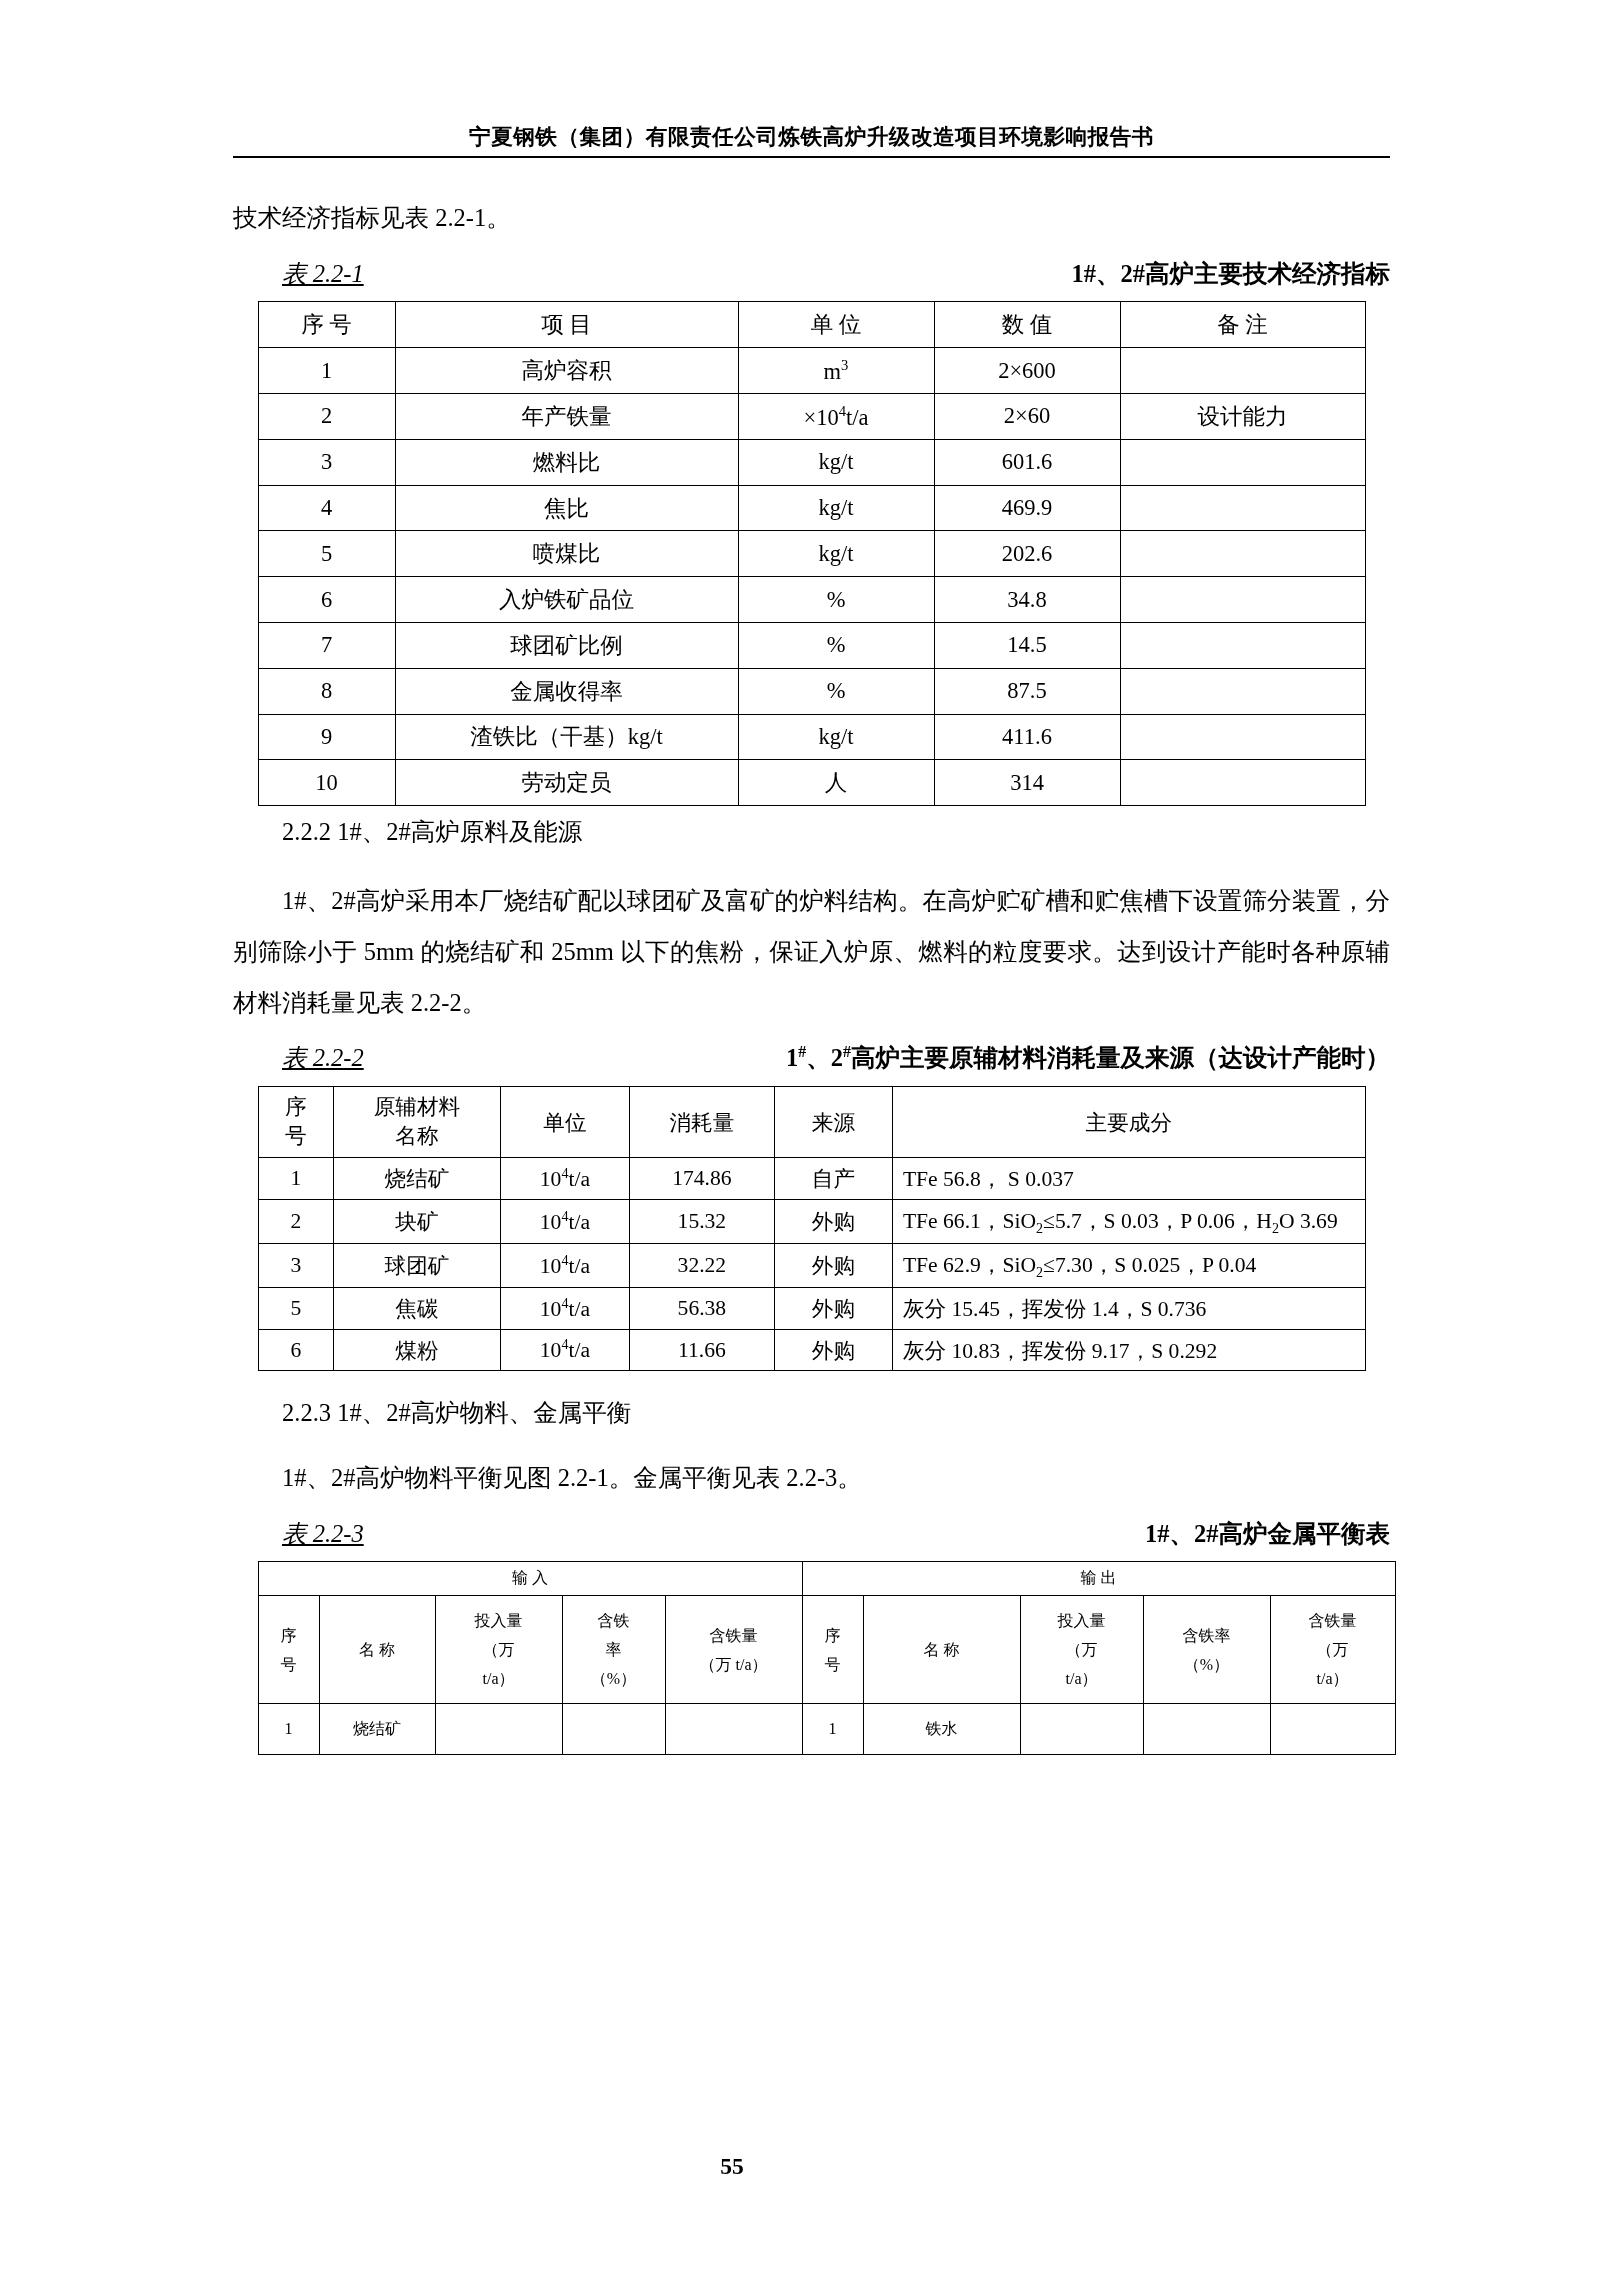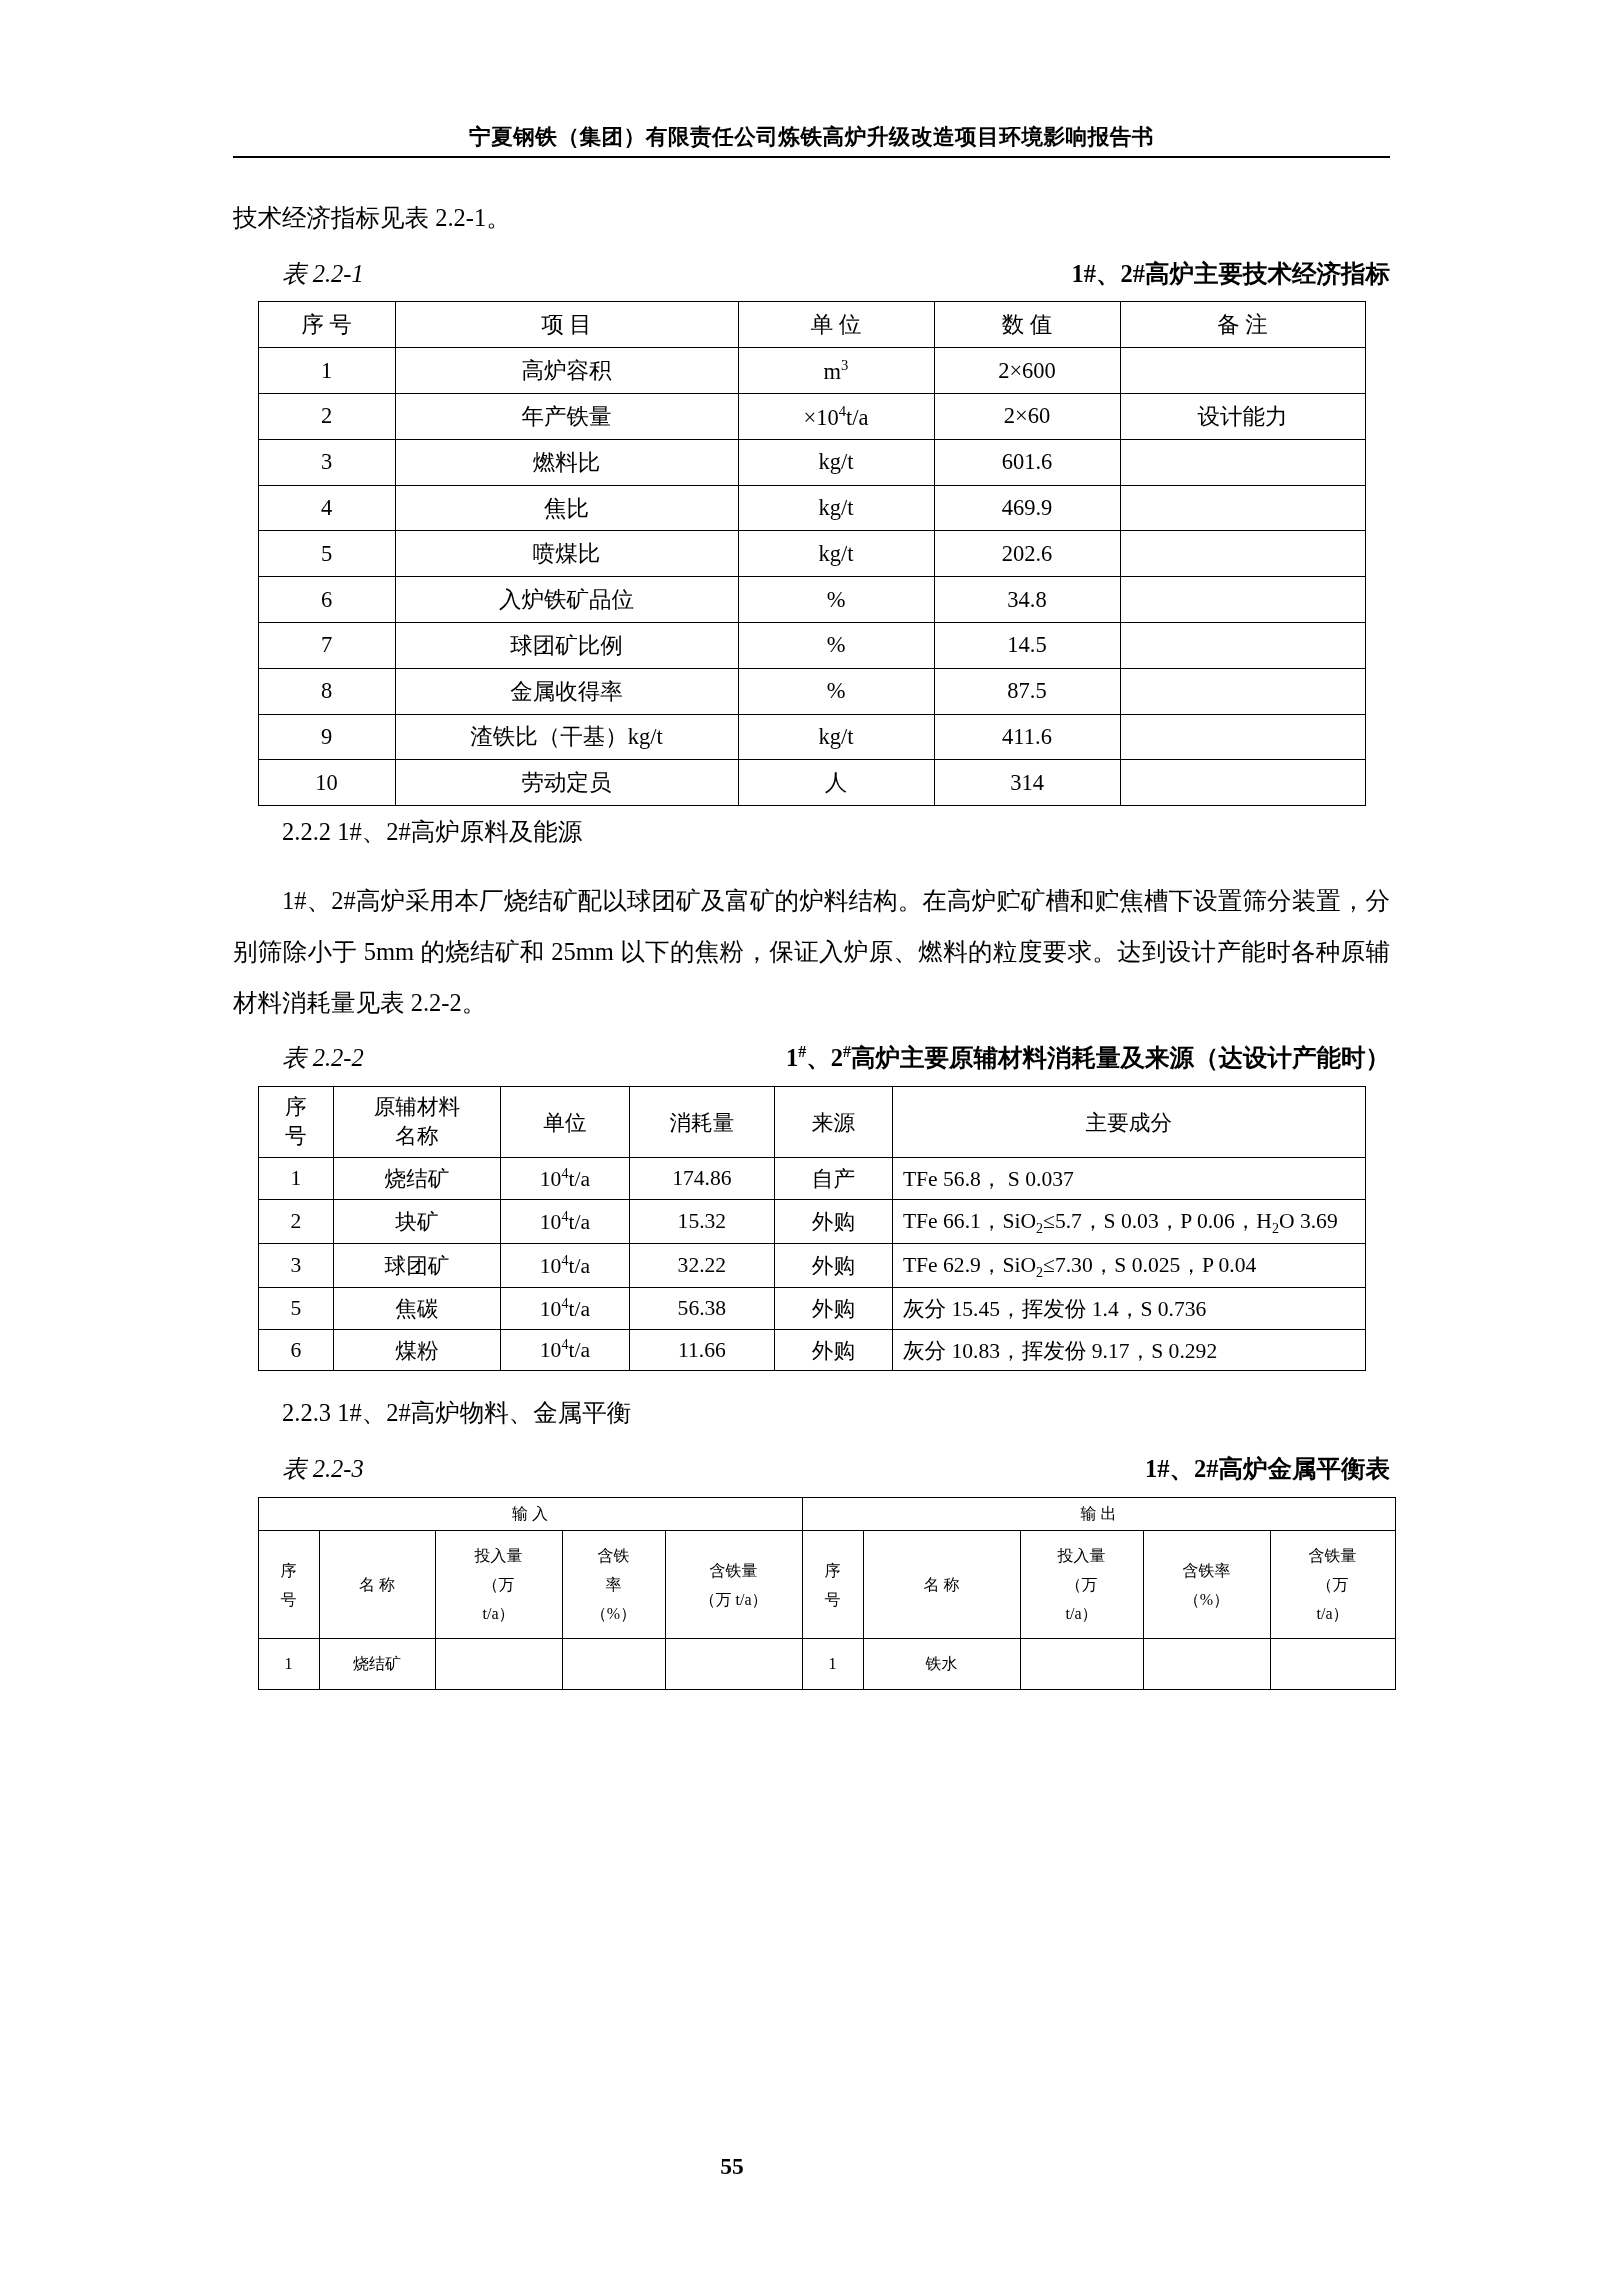--- a/index.html
+++ b/index.html
@@ -60,20 +60,21 @@
     font-size: 24.5px;
     margin-top: 13.7px;
     margin-bottom: 9.8px;
     position: relative;
     height: 35px;
   }
   .caption-label {
     position: absolute;
     left: 49px;
     font-style: italic;
+    text-decoration: underline;
   }
   .caption-title {
     position: absolute;
     left: 0;
     width: 100%;
     text-align: right;
     padding-left: 127px;
     box-sizing: border-box;
     font-weight: bold;
   }
@@ -318,20 +319,21 @@
             <td>10<sup>4</sup>t/a</td>
             <td>11.66</td>
             <td>外购</td>
             <td class="left">灰分 10.83，挥发份 9.17，S 0.292</td>
           </tr>
         </tbody>
     </table>
 
     <p class="body-text section-head" style="margin-top:15.7px;">2.2.3  1#、2#高炉物料、金属平衡</p>
 
+    <p class="body-text indent2" style="margin-top:13.7px;">1#、2#高炉物料平衡见图 2.2-1。金属平衡见表 2.2-3。</p>
 
     <div class="caption-row">
       <span class="caption-label">表 2.2-3</span>
       <span class="caption-title">1#、2#高炉金属平衡表</span>
     </div>
 
     <table class="doc-table" id="table-223">
       <colgroup>
         <col class="c1">
           <col class="c2">

